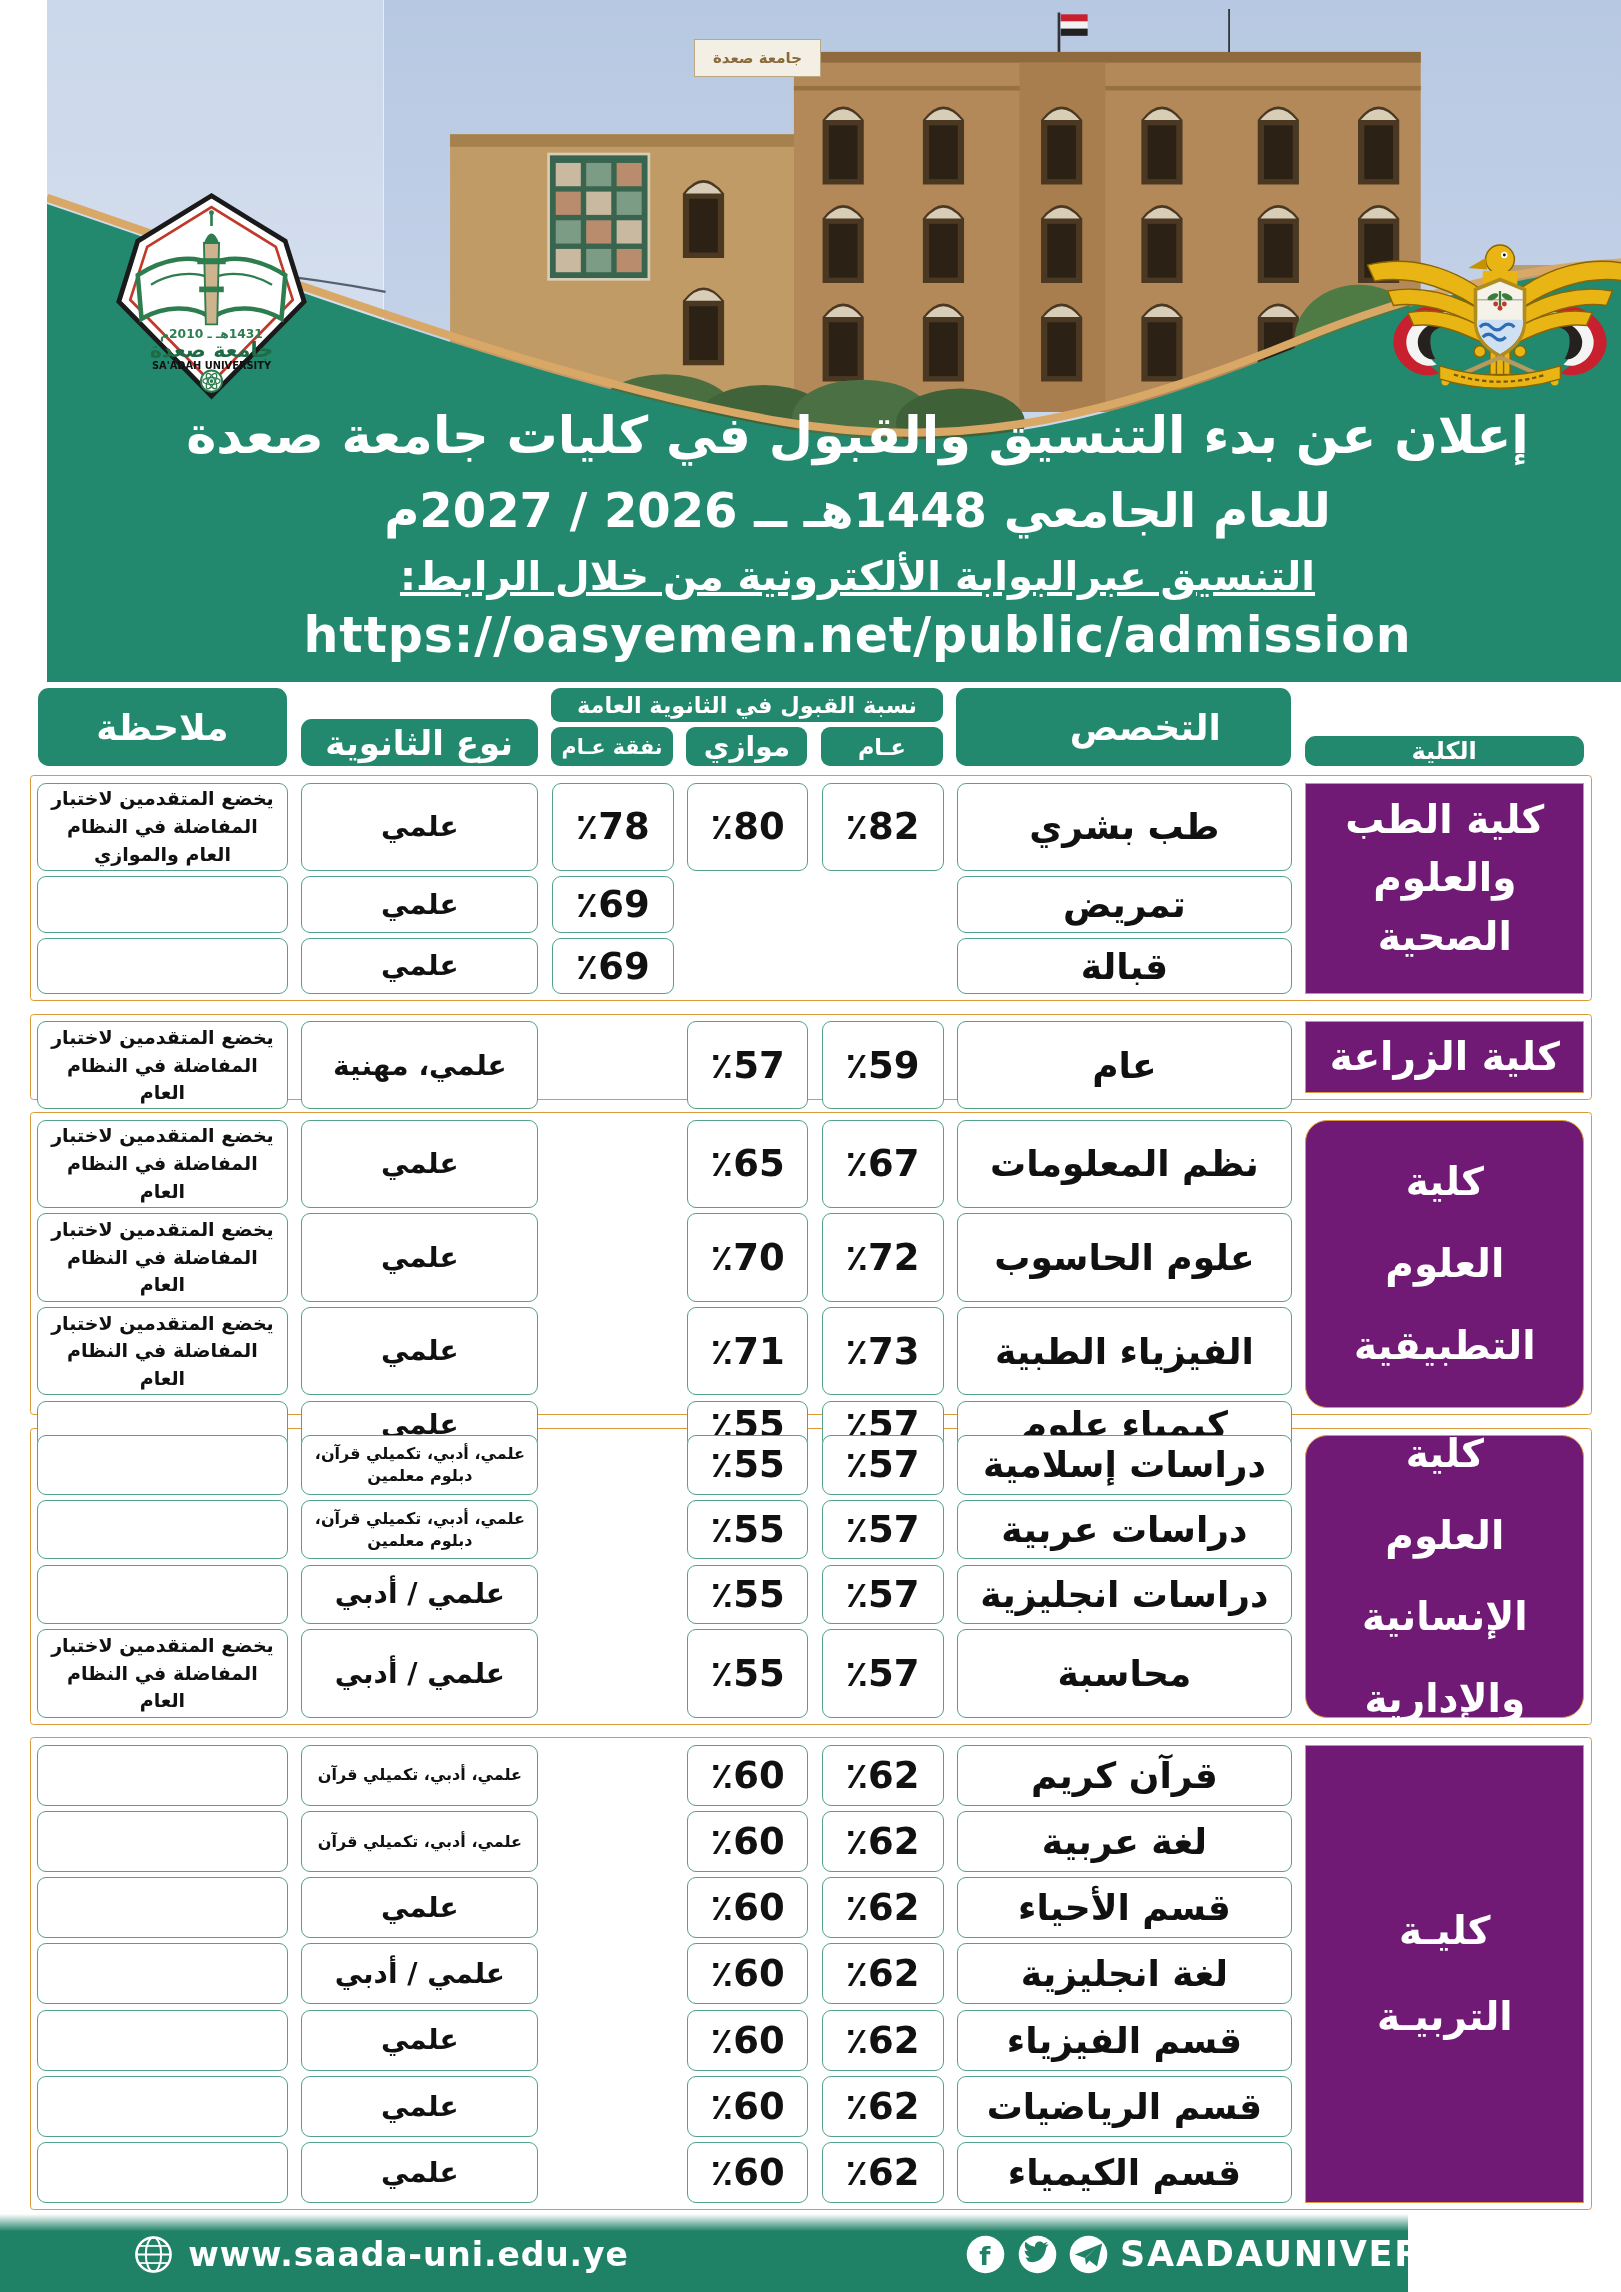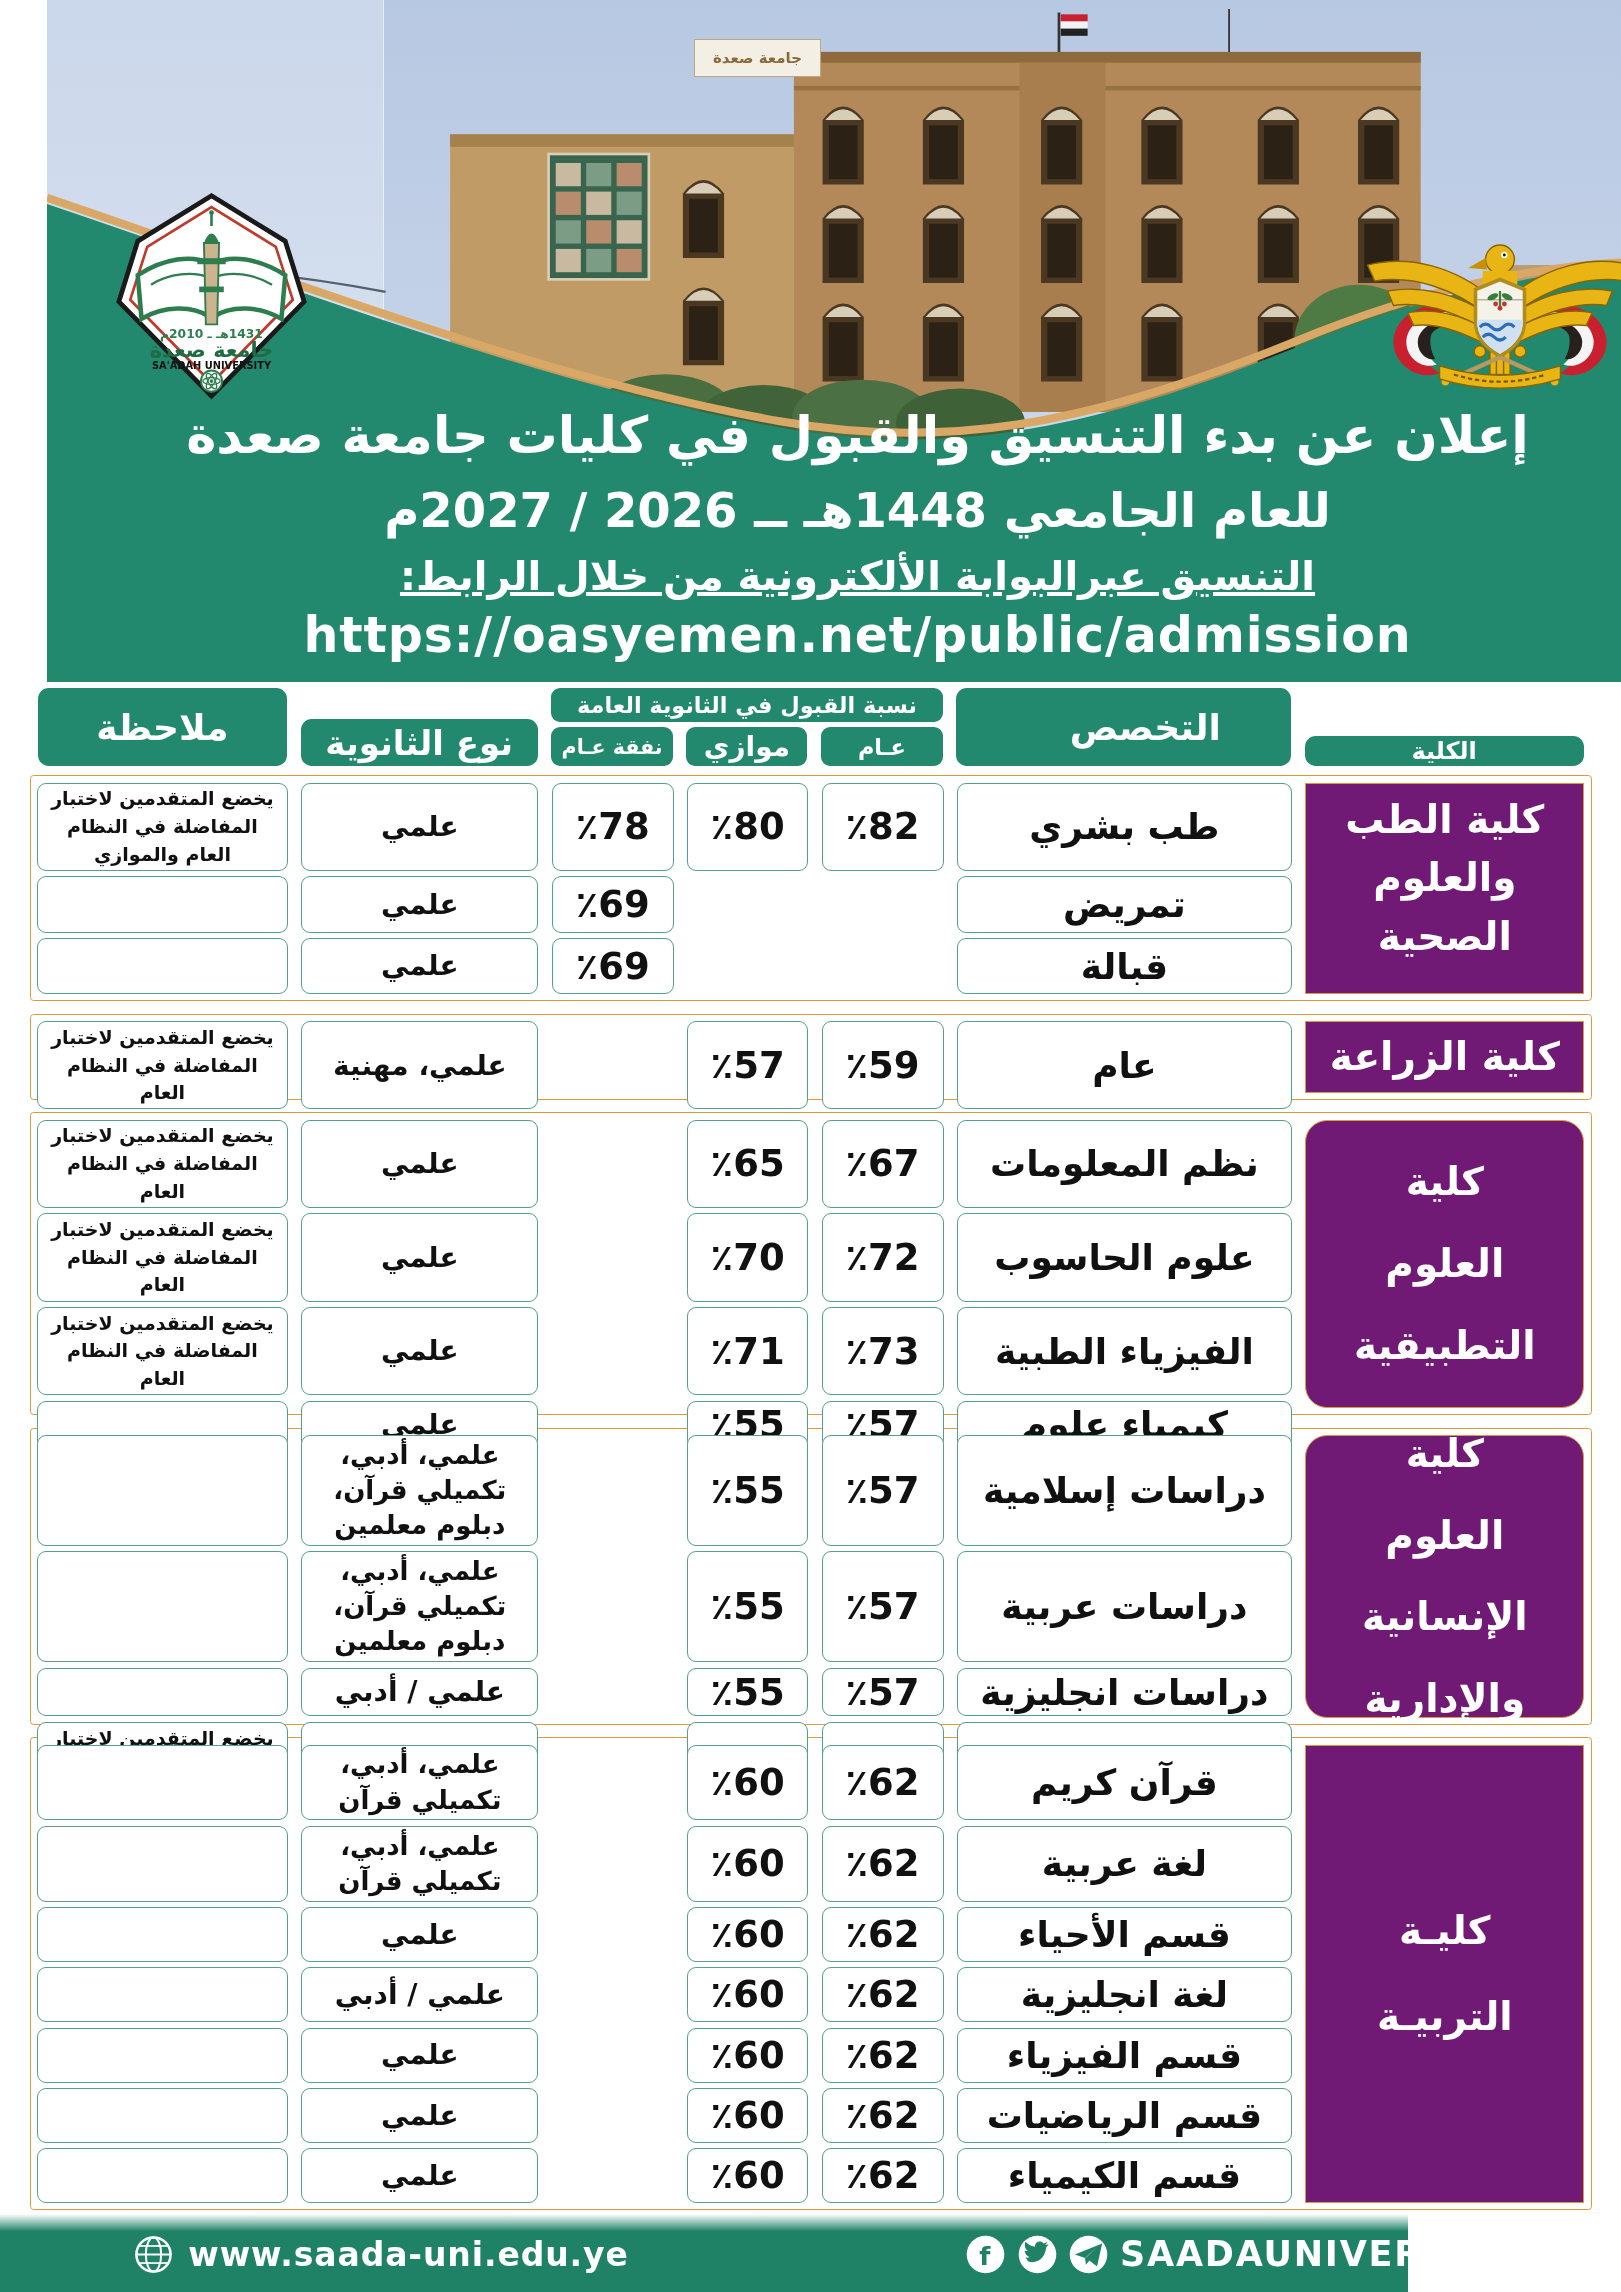--- a/index.html
+++ b/index.html
@@ -46,21 +46,21 @@
   .sec1 .college{align-items:flex-start;padding-top:7.2px;line-height:1.5;}
   .sec3 .college,.sec4 .college{line-height:2.1;border-radius:22px;}
   .sec5 .college{line-height:2.2;}
   .rows{flex:1;display:flex;flex-direction:column;gap:5.4px;}
   .row{flex:1;display:grid;grid-template-columns:335px 122px 121px 122px 237px 1fr;gap:13.4px;}
   .cell{background:#fff;border:1.8px solid #53a08c;border-radius:9px;display:flex;
         align-items:center;justify-content:center;text-align:center;font-weight:bold;
         box-sizing:border-box;padding:1.8px 7.2px;}
   .cell.blank{border:none;background:transparent;}
   .spec{font-size:36px;} .pct{font-size:37px;}
-  .type{font-size:28px;line-height:1.2;} .type.small{font-size:26px;line-height:1.35;}
+  .type{font-size:28px;line-height:1.2;} .type.small{font-size:16px;line-height:1.35;}
   .note{font-size:19px;line-height:1.45;}
   
   .footer{position:absolute;top:2214px;left:0;width:1408px;height:79px;
           background:linear-gradient(180deg,#ffffff 0%,#1f8266 22%,#1f8266 100%);}
   .f-left{position:absolute;left:133px;top:19.7px;display:flex;align-items:center;gap:14.3px;
           color:#fff;font-size:33px;font-weight:bold;letter-spacing:0.9px;direction:ltr;}
   .f-right{position:absolute;left:965px;top:19.7px;display:flex;align-items:center;gap:10.7px;
            color:#fff;font-size:35px;font-weight:bold;letter-spacing:1.8px;direction:ltr;}
   .sicon{width:41px;height:41px;}
 </style>

